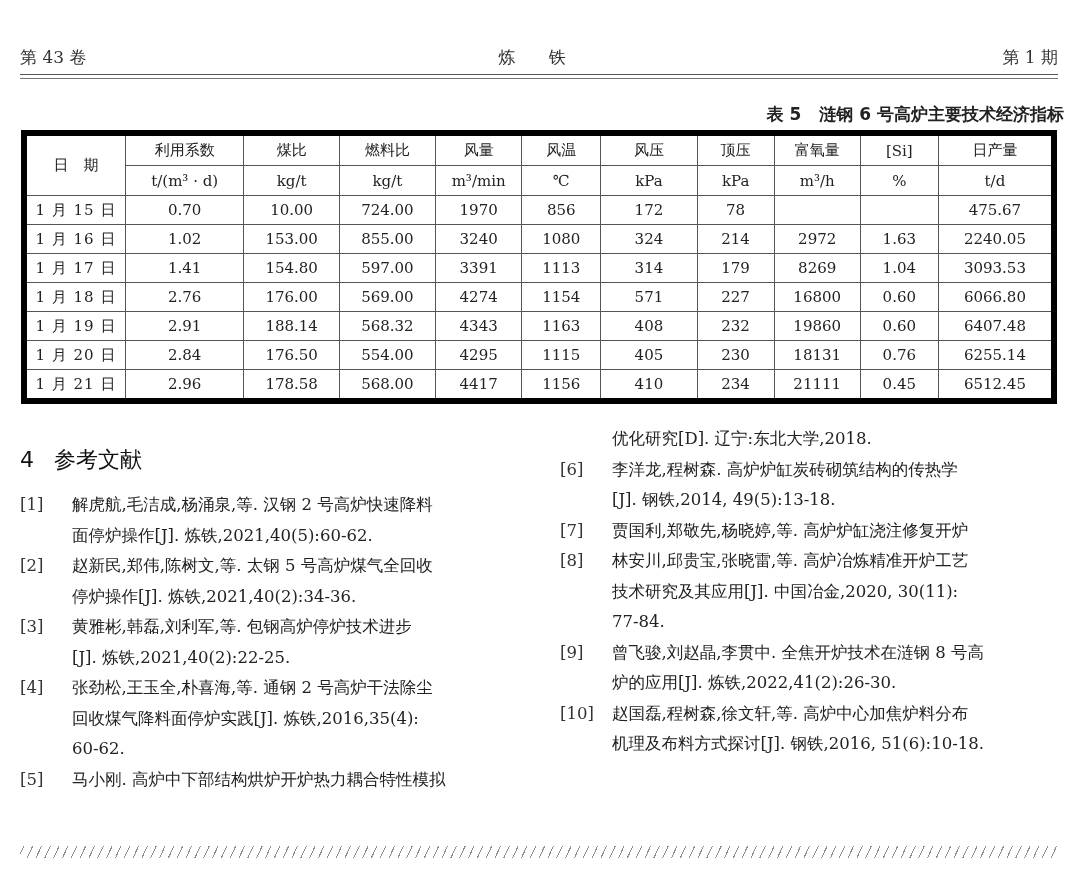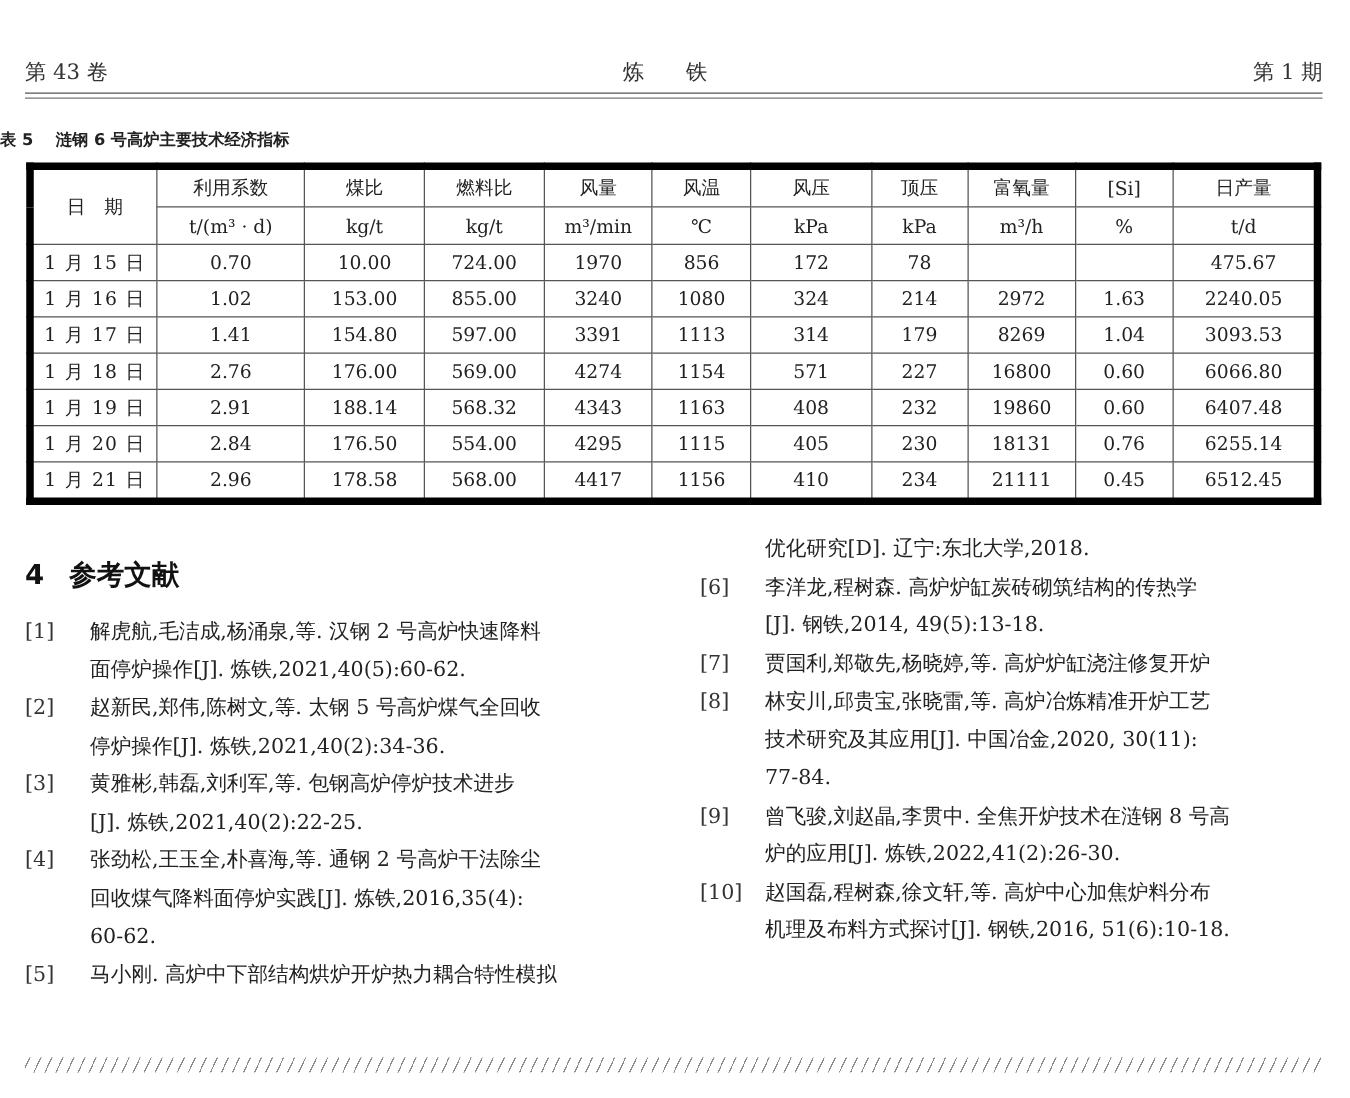--- a/index.html
+++ b/index.html
@@ -11,22 +11,22 @@
     position: absolute; left: 20px; right: 22px; top: 40px; height: 30px;
     font-size: 17px; color: #333;
   }
   .header .left { position: absolute; left: 0; top: 6px; }
   .header .center { position: absolute; left: 0; right: 0; text-align: center; top: 6px; letter-spacing: 14px; }
   .header .right { position: absolute; right: 0; top: 6px; }
   .rule-top { position: absolute; left: 20px; right: 22px; top: 74px; height: 0; border-top: 1.5px solid #555; }
   .rule-top2 { position: absolute; left: 20px; right: 22px; top: 78px; height: 0; border-top: 1px solid #777; }
 
   .table-title {
-    position: absolute; left: 0; right: 16px; top: 103px; text-align: left;
-    font-family: "DejaVu Sans", "Liberation Sans", sans-serif; font-weight: bold; font-size: 13px; color: #222;
+    position: absolute; left: 0; right: 16px; top: 103px; text-align: right;
+    font-family: "DejaVu Sans", "Liberation Sans", sans-serif; font-weight: bold; font-size: 17px; color: #222;
   }
   .table-title .num { margin-right: 18px; }
 
   table.data {
     position: absolute; left: 21px; top: 130px; width: 1036px;
     border-collapse: collapse; font-size: 15px; color: #222;
     border: 6px solid #000000;
   }
   table.data td, table.data th {
     border: 1px solid #555; text-align: center; font-weight: normal;
@@ -34,21 +34,21 @@
   }
   table.data thead th { height: 29px; }
   table.data td.date { letter-spacing: 1px; margin-left: 12px; }
   .col-date { width: 100px; }
   .col-a { width: 117px; } .col-b { width: 94px; } .col-c { width: 95px; }
   .col-d { width: 85px; } .col-e { width: 78px; } .col-f { width: 95px; }
   .col-g { width: 76px; } .col-h { width: 85px; } .col-i { width: 77px; } .col-j { width: 114px; }
 
   .section-title {
     position: absolute; left: 20px; top: 445px;
-    font-family: "DejaVu Sans", "Liberation Sans", sans-serif; font-weight: bold; font-size: 22px; color: #111;
+    font-family: "DejaVu Sans", "Liberation Sans", sans-serif; font-weight: normal; font-size: 22px; color: #111;
   }
   .section-title .num { margin-right: 20px; }
 
   .refs { position: absolute; font-size: 16.5px; line-height: 30.5px; color: #222; }
   .refs.left { left: 20px; top: 490px; width: 512px; }
   .refs.right { left: 560px; top: 424px; width: 500px; }
   .ref { position: relative; padding-left: 52px; }
   .ref .idx { position: absolute; left: 0; top: 0; color: #333; }
 
   .ornament {

